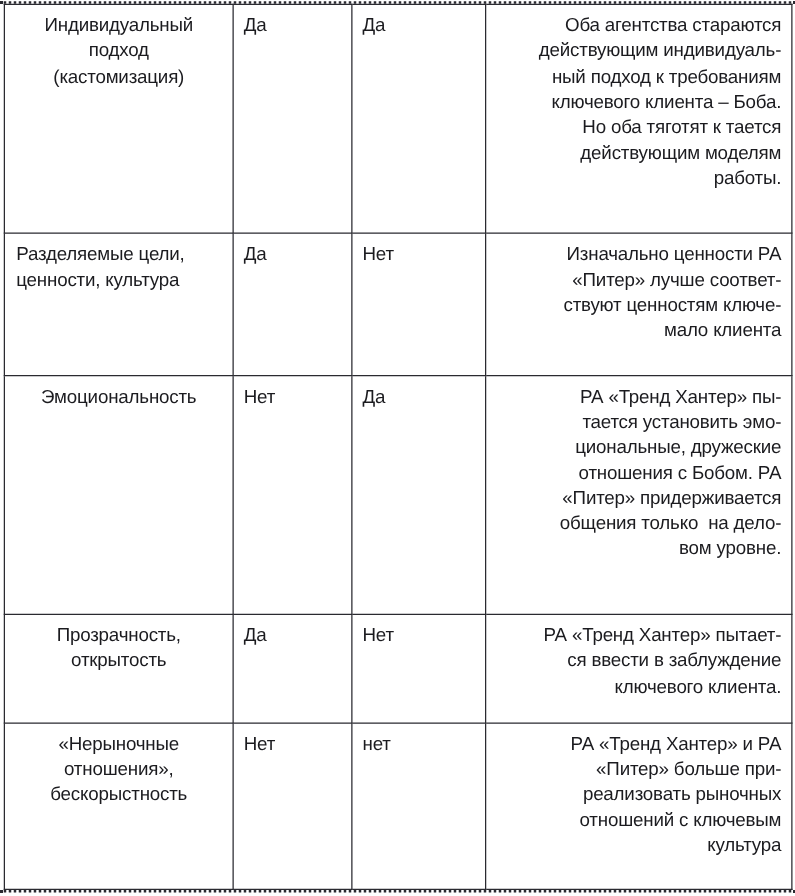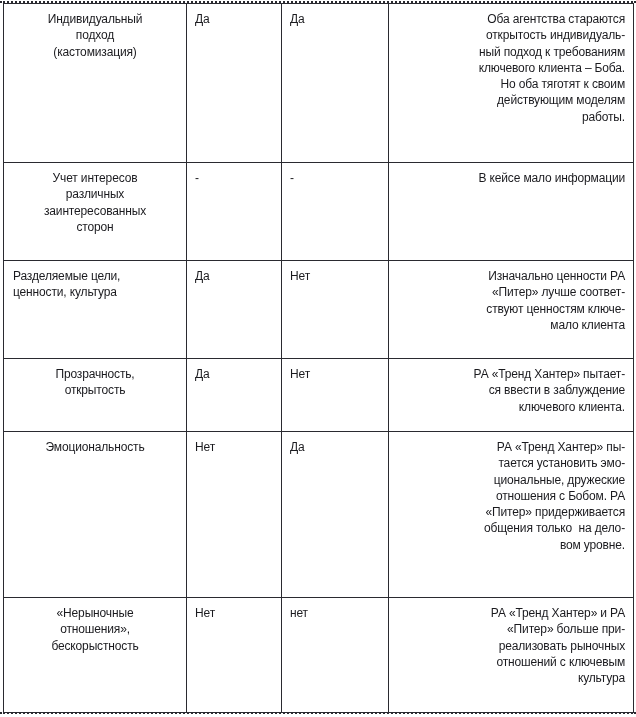--- a/index.html
+++ b/index.html
@@ -41,21 +41,21 @@
     width: 630px;
     height: 709px;
     border-collapse: collapse;
     table-layout: fixed;
   }
   table.grid td {
     border: 1.6px solid #2a2a30;
     vertical-align: top;
     padding: 7px 8px 6px 8px;
     box-sizing: border-box;
-    font-size: 12px;
+    font-size: 15px;
     line-height: 1.355;
     letter-spacing: -0.15px;
   }
 
   
   col.c1 { width: 183px; }
   col.c2 { width: 95px; }
   col.c3 { width: 107px; }
   col.c4 { width: 245px; }
 
@@ -87,86 +87,73 @@
       <tr style="height:159px;">
         <td class="criterion">
           <span class="ln">Индивидуальный</span>
           <span class="ln">подход</span>
           <span class="ln">(кастомизация)</span>
         </td>
         <td class="mark">Да</td>
         <td class="mark">Да</td>
         <td class="note">
           <span class="ln">Оба агентства стараются</span>
-          <span class="ln">открытость индивидуаль-</span>
+          <span class="ln">действующим индивидуаль-</span>
           <span class="ln">ный подход к требованиям</span>
           <span class="ln">ключевого клиента – Боба.</span>
-          <span class="ln">Но оба тяготят к своим</span>
+          <span class="ln">Но оба тяготят к тается</span>
           <span class="ln">действующим моделям</span>
           <span class="ln">работы.</span>
         </td>
       </tr>
 
-      <tr style="height:98px;">
-        <td class="criterion">
-          <span class="ln">Учет интересов</span>
-          <span class="ln">различных</span>
-          <span class="ln">заинтересованных</span>
-          <span class="ln">сторон</span>
-        </td>
-        <td class="mark">-</td>
-        <td class="mark">-</td>
-        <td class="note">
-          <span class="ln">В кейсе мало информации</span>
-        </td>
-      </tr>
 
       <tr style="height:98px;">
         <td class="criterion left">
           <span class="ln">Разделяемые цели,</span>
           <span class="ln">ценности, культура</span>
         </td>
         <td class="mark">Да</td>
         <td class="mark">Нет</td>
         <td class="note">
           <span class="ln">Изначально ценности РА</span>
           <span class="ln">«Питер» лучше соответ-</span>
           <span class="ln">ствуют ценностям ключе-</span>
           <span class="ln">мало клиента</span>
-        </td>
-      </tr>
-
-      <tr style="height:73px;">
-        <td class="criterion">
-          <span class="ln">Прозрачность,</span>
-          <span class="ln">открытость</span>
-        </td>
-        <td class="mark">Да</td>
-        <td class="mark">Нет</td>
-        <td class="note">
-          <span class="ln">РА «Тренд Хантер» пытает-</span>
-          <span class="ln">ся ввести в заблуждение</span>
-          <span class="ln">ключевого клиента.</span>
         </td>
       </tr>
 
       <tr style="height:166px;">
         <td class="criterion">
           <span class="ln">Эмоциональность</span>
         </td>
         <td class="mark">Нет</td>
         <td class="mark">Да</td>
         <td class="note">
           <span class="ln">РА «Тренд Хантер» пы-</span>
           <span class="ln">тается установить эмо-</span>
           <span class="ln">циональные, дружеские</span>
           <span class="ln">отношения с Бобом. РА</span>
           <span class="ln">«Питер» придерживается</span>
           <span class="ln">общения только  на дело-</span>
           <span class="ln">вом уровне.</span>
+        </td>
+      </tr>
+
+      <tr style="height:73px;">
+        <td class="criterion">
+          <span class="ln">Прозрачность,</span>
+          <span class="ln">открытость</span>
+        </td>
+        <td class="mark">Да</td>
+        <td class="mark">Нет</td>
+        <td class="note">
+          <span class="ln">РА «Тренд Хантер» пытает-</span>
+          <span class="ln">ся ввести в заблуждение</span>
+          <span class="ln">ключевого клиента.</span>
         </td>
       </tr>
 
       <tr style="height:115px;">
         <td class="criterion">
           <span class="ln">«Нерыночные</span>
           <span class="ln">отношения»,</span>
           <span class="ln">бескорыстность</span>
         </td>
         <td class="mark">Нет</td>

